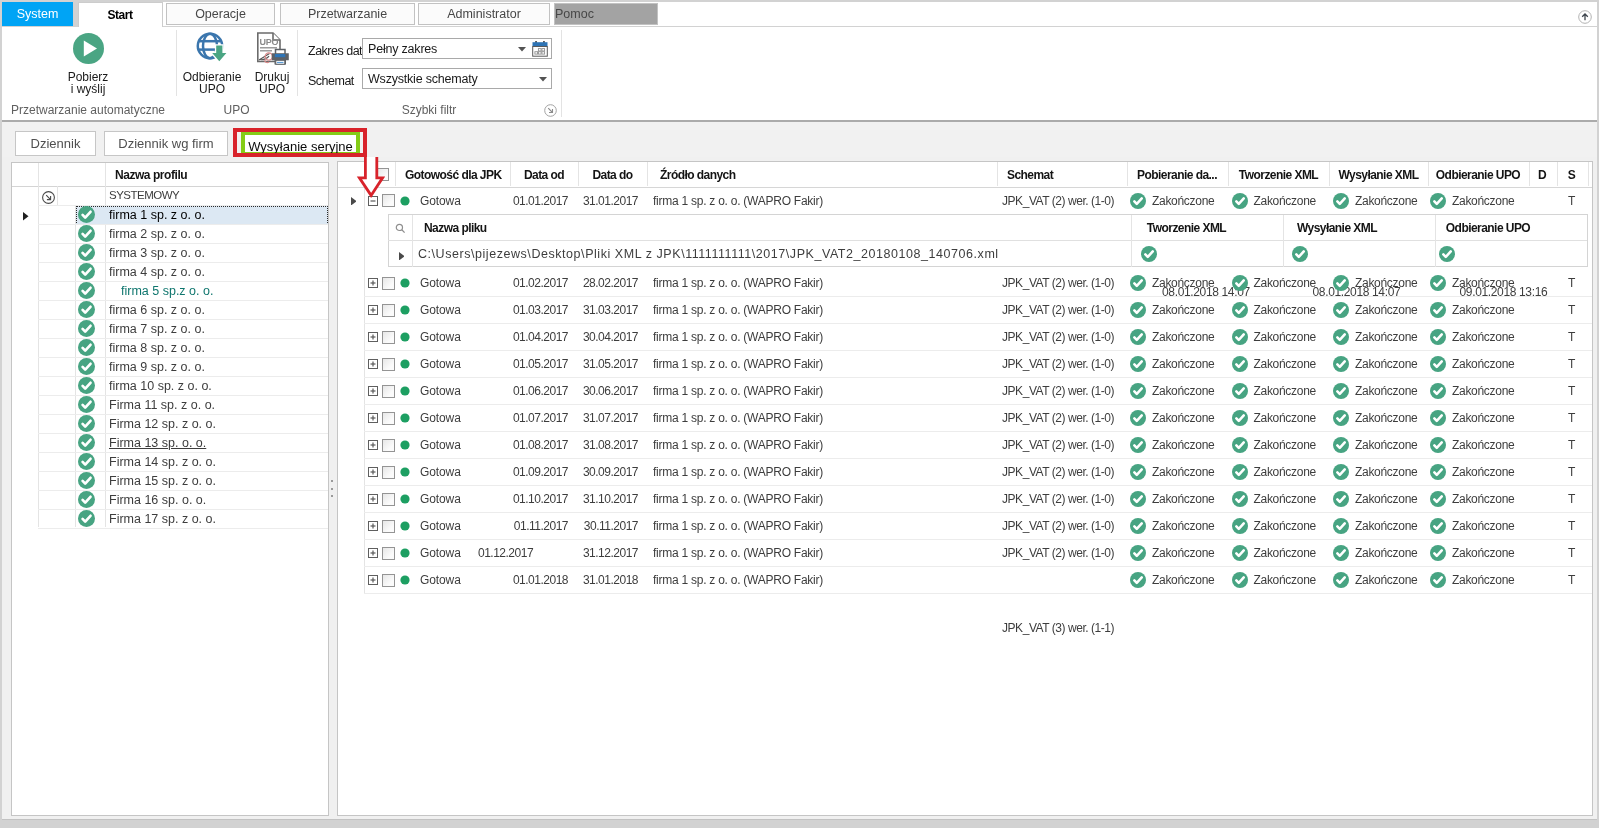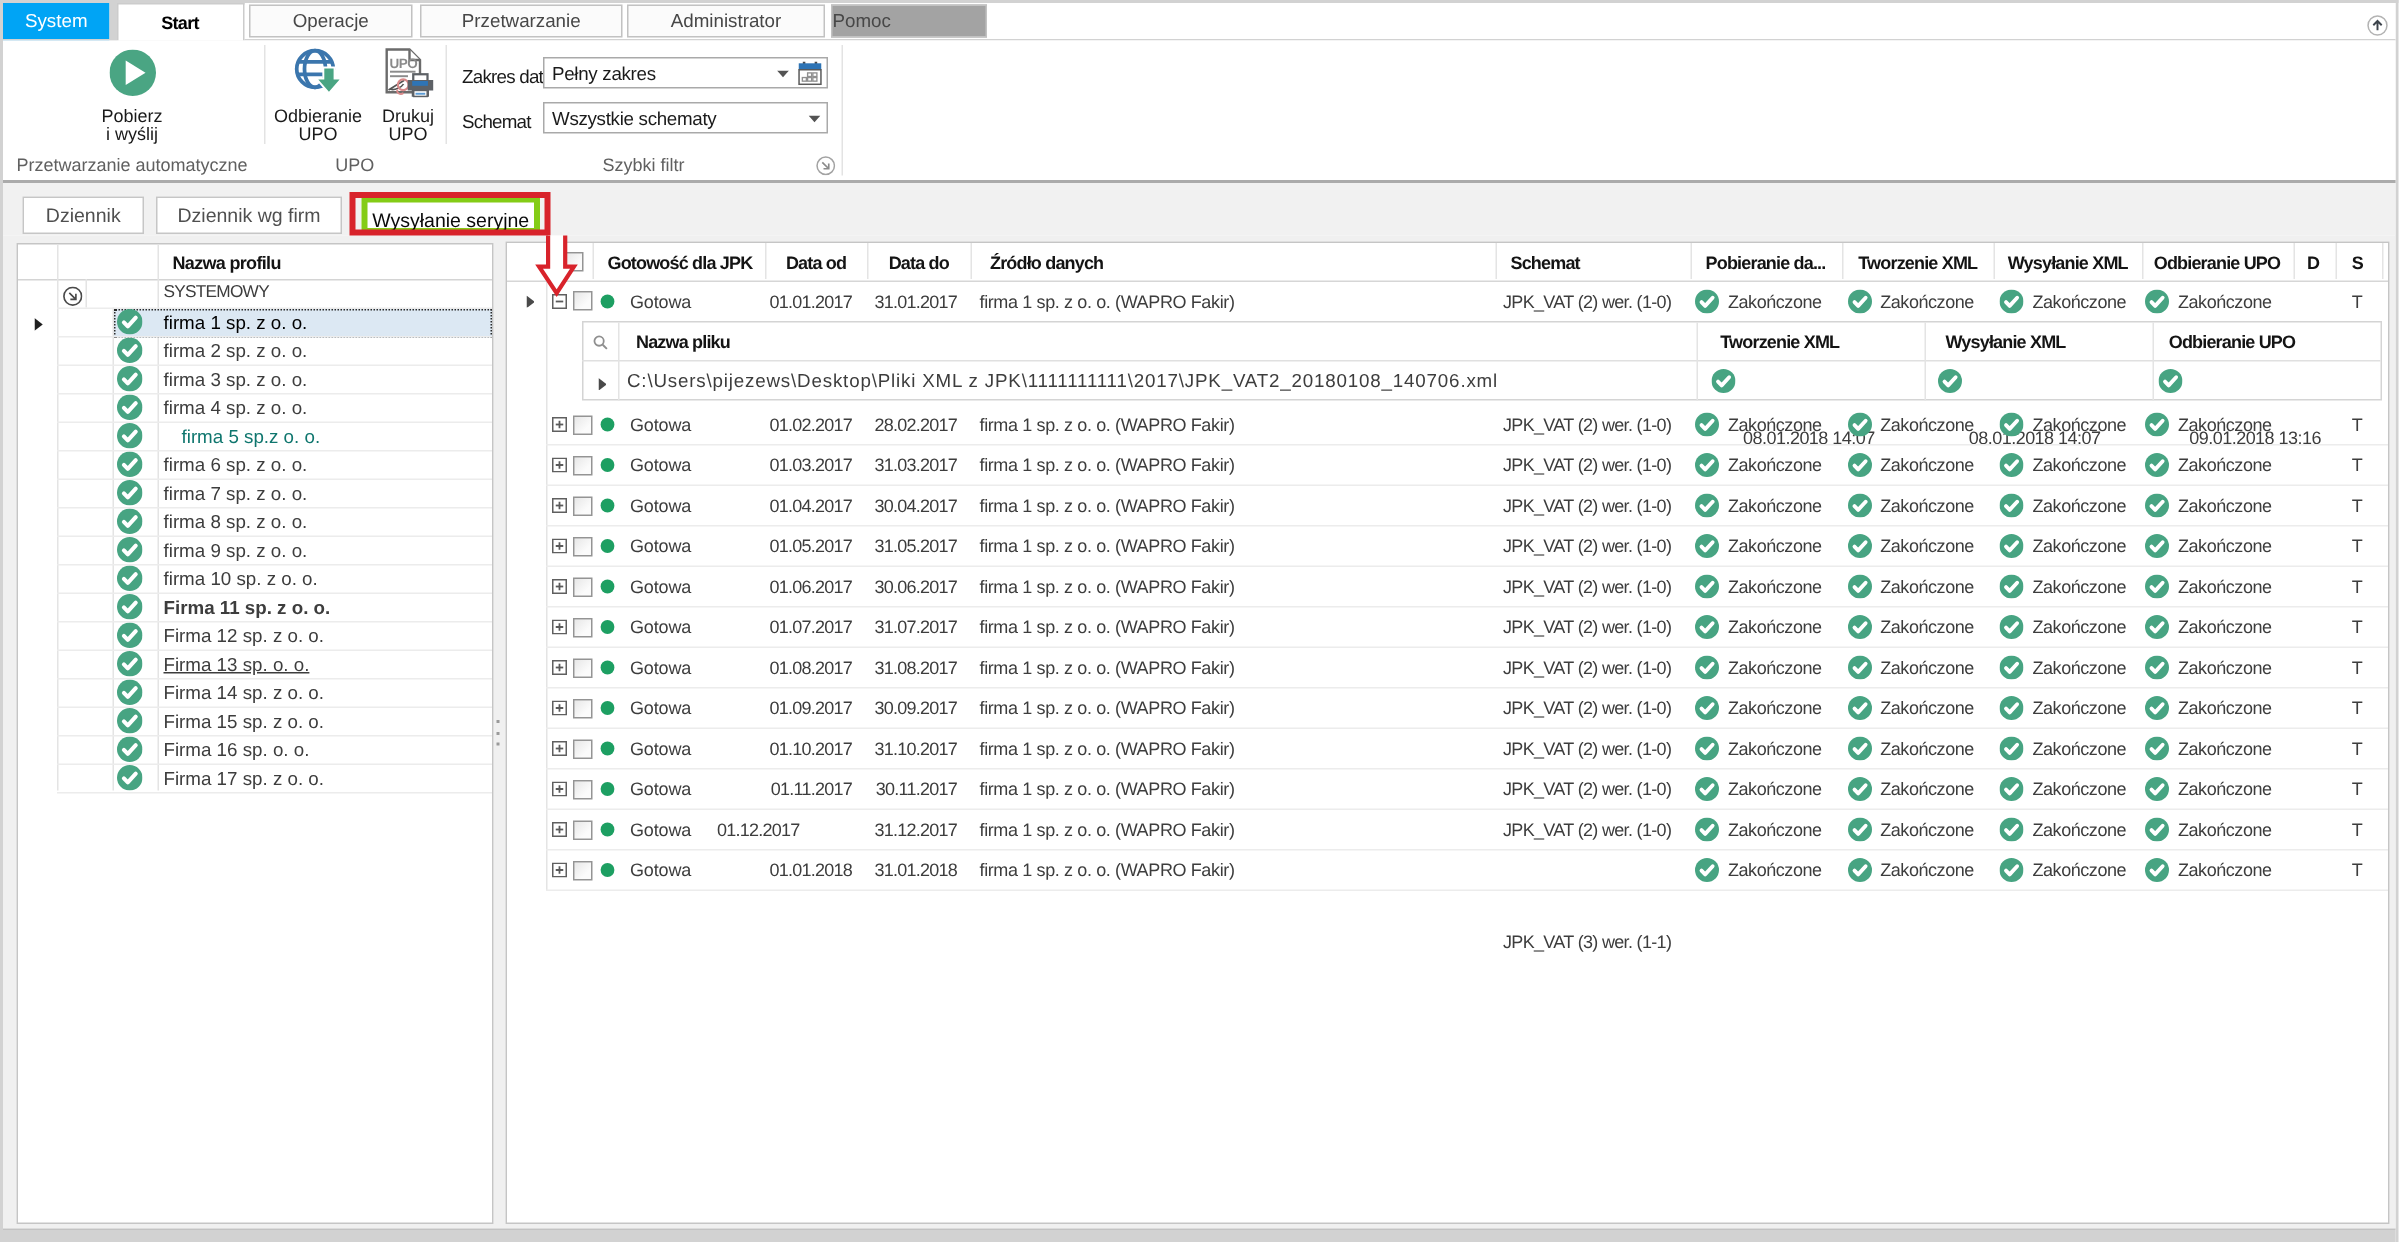--- a/index.html
+++ b/index.html
@@ -182,21 +182,21 @@
 <svg class="a" style="left:78px;top:377px" width="17" height="17" viewBox="0 0 17 17">
     <circle cx="8.5" cy="8.5" r="8.5" fill="#47a482"></circle>
     <path d="M4.6 8.9 L7.2 11.6 L12.5 5.8" stroke="#fff" stroke-width="2.7" fill="none" stroke-linecap="round" stroke-linejoin="round"></path>
   </svg>
 <div class="t" style="left:109px;top:378.5px;font-size:12.5px;color:#3d3d3d;">firma 10 sp. z o. o.</div>
 <div class="hl" style="left:38px;top:395px;width:290px;"></div>
 <svg class="a" style="left:78px;top:396px" width="17" height="17" viewBox="0 0 17 17">
     <circle cx="8.5" cy="8.5" r="8.5" fill="#47a482"></circle>
     <path d="M4.6 8.9 L7.2 11.6 L12.5 5.8" stroke="#fff" stroke-width="2.7" fill="none" stroke-linecap="round" stroke-linejoin="round"></path>
   </svg>
-<div class="t" style="left:109px;top:397.5px;font-size:12.5px;color:#3d3d3d;font-weight:bold;">Firma 11 sp. z o. o.</div>
+<div class="t" style="left:109px;top:397.5px;font-size:12.5px;color:#3d3d3d;">Firma 11 sp. z o. o.</div>
 <div class="hl" style="left:38px;top:414px;width:290px;"></div>
 <svg class="a" style="left:78px;top:415px" width="17" height="17" viewBox="0 0 17 17">
     <circle cx="8.5" cy="8.5" r="8.5" fill="#47a482"></circle>
     <path d="M4.6 8.9 L7.2 11.6 L12.5 5.8" stroke="#fff" stroke-width="2.7" fill="none" stroke-linecap="round" stroke-linejoin="round"></path>
   </svg>
 <div class="t" style="left:109px;top:416.5px;font-size:12.5px;color:#3d3d3d;">Firma 12 sp. z o. o.</div>
 <div class="hl" style="left:38px;top:433px;width:290px;"></div>
 <svg class="a" style="left:78px;top:434px" width="17" height="17" viewBox="0 0 17 17">
     <circle cx="8.5" cy="8.5" r="8.5" fill="#47a482"></circle>
     <path d="M4.6 8.9 L7.2 11.6 L12.5 5.8" stroke="#fff" stroke-width="2.7" fill="none" stroke-linecap="round" stroke-linejoin="round"></path>

